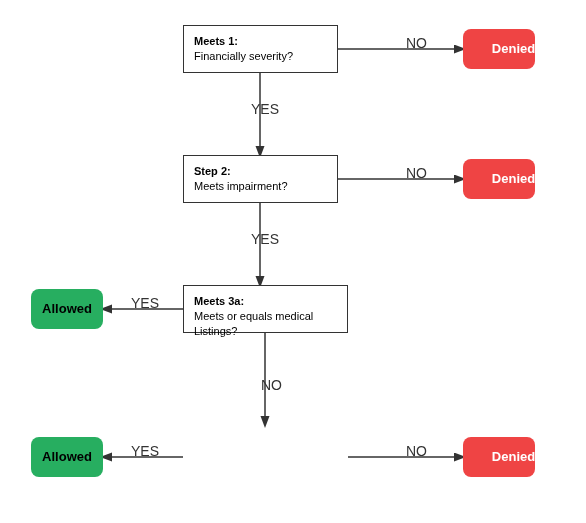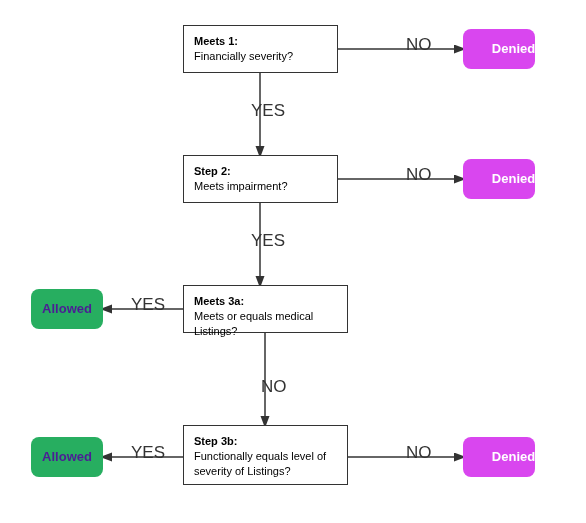--- a/index.html
+++ b/index.html
@@ -21,44 +21,44 @@
     .box-decision {
       position: absolute;
       border: 1.5px solid #333;
       background: #fff;
       padding: 8px 10px;
       text-align: left;
       line-height: 1.4;
     }
     .box-result-denied {
       position: absolute;
-      background: #d946ef;
+      background: #ef4444;
       color: #fff;
       font-weight: bold;
       font-size: 13px;
       border-radius: 8px;
       display: flex;
       align-items: center;
       justify-content: center;
       padding-left: 29px;
     }
     .box-result-allowed {
       position: absolute;
       background: #27ae60;
-      color: #4c1d95;
+      color: #000000;
       font-weight: bold;
       font-size: 13px;
       border-radius: 8px;
       display: flex;
       align-items: center;
       justify-content: center;
     }
     .label {
       position: absolute;
-      font-size: 17px;
+      font-size: 14px;
       color: #333;
       font-weight: normal;
     }
     svg.arrows {
       position: absolute;
       top: 0; left: 0;
       width: 560px;
       height: 510px;
       pointer-events: none;
     }
@@ -108,24 +108,20 @@
   <div class="box-decision" style="left:170px; top:148px; width:155px; height:48px;">
     <div class="step-label">Step 2:</div>
     <div class="step-text">Meets impairment?</div>
   </div>
 
   <div class="box-decision" style="left:170px; top:278px; width:165px; height:48px;">
     <div class="step-label">Meets 3a:</div>
     <div class="step-text">Meets or equals medical Listings?</div>
   </div>
 
-  <div class="box-decision" style="left:170px; top:418px; width:165px; height:60px;">
-    <div class="step-label">Step 3b:</div>
-    <div class="step-text">Functionally equals level of severity of Listings?</div>
-  </div>
 
   <div class="box-result-denied" style="left:450px; top:22px; width:72px; height:40px;">
     <span>Denied</span>
   </div>
 
   <div class="box-result-denied" style="left:450px; top:152px; width:72px; height:40px;">
     <span>Denied</span>
   </div>
 
   <div class="box-result-denied" style="left:450px; top:430px; width:72px; height:40px;">

